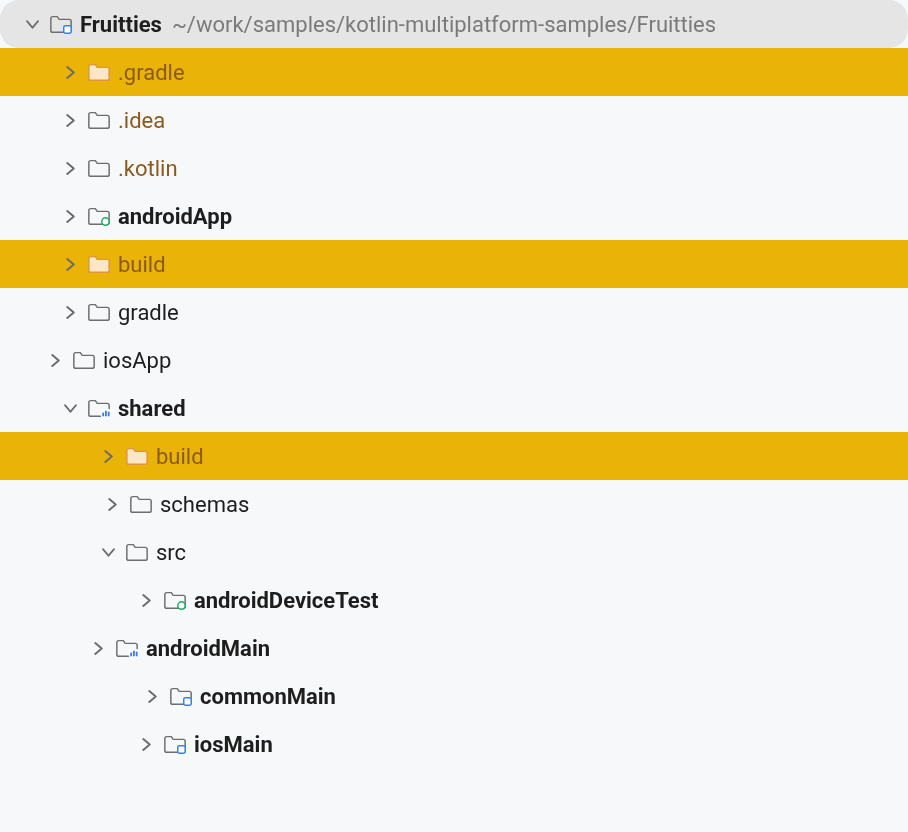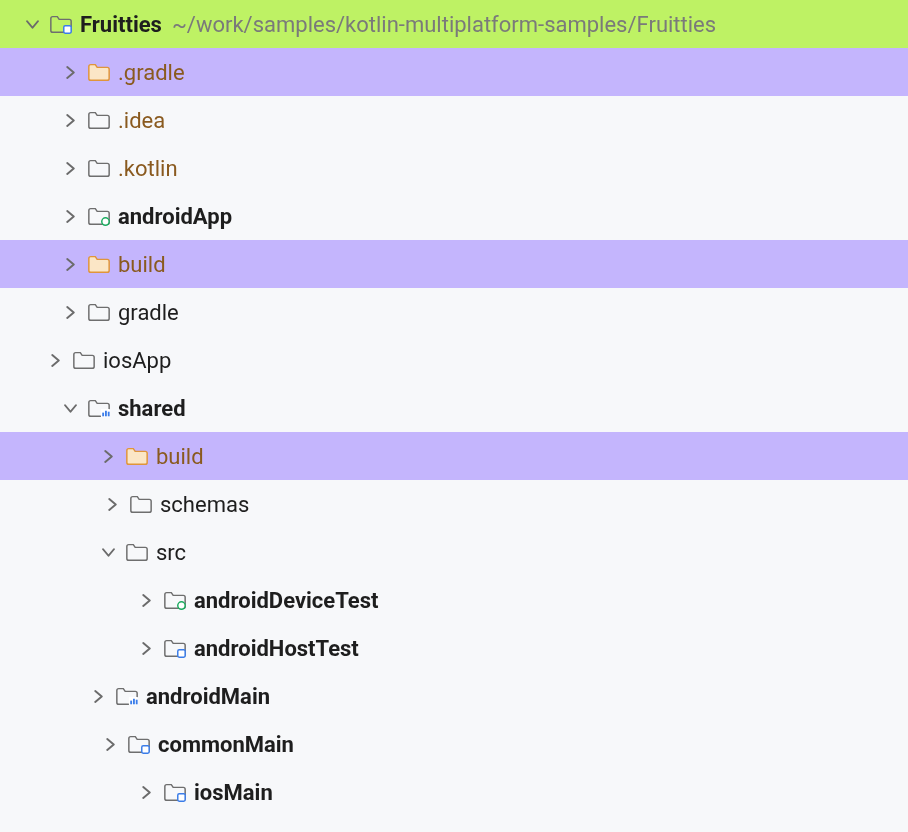--- a/index.html
+++ b/index.html
@@ -12,22 +12,22 @@
     color: #1e1e1e;
     overflow: hidden;
   }
   .tree { width: 100%; }
   .row {
     display: flex;
     align-items: center;
     height: 48px;
     white-space: nowrap;
   }
-  .row.selected { background: #bef264; }
-  .row.excluded { background: #c4b5fd; }
+  .row.selected { background: #e5e5e5; border-radius: 19px; }
+  .row.excluded { background: #eab308; }
   .chevron {
     width: 28px;
     display: inline-flex;
     justify-content: center;
     align-items: center;
     color: #6b6b6b;
     flex-shrink: 0;
   }
   .chevron svg { width: 13px; height: 13px; }
   .icon {
@@ -225,52 +225,38 @@
         </svg>
       </span>
       <span class="icon">
         <svg viewBox="0 0 26 22">
           <path class="folder-body " d="M2 5 Q2 3 4 3 L9 3 L11 6 L22 6 Q24 6 24 8 L24 18 Q24 20 22 20 L4 20 Q2 20 2 18 Z"></path>
           <circle cx="20" cy="17" r="4" fill="#fff" stroke="#1aab5f" stroke-width="1.6"></circle>
         </svg>
       </span>
       <span class="label bold">androidDeviceTest</span>
     </div>
-    <div class="row" style="padding-left: 132px;">
-      <span class="chevron">
-        <svg viewBox="0 0 12 12">
-          <path d="M3 1 L9 6 L3 11" fill="none" stroke="#6b6b6b" stroke-width="1.8" stroke-linecap="round" stroke-linejoin="round"></path>
-        </svg>
-      </span>
-      <span class="icon">
-        <svg viewBox="0 0 26 22">
-          <path class="folder-body " d="M2 5 Q2 3 4 3 L9 3 L11 6 L22 6 Q24 6 24 8 L24 18 Q24 20 22 20 L4 20 Q2 20 2 18 Z"></path>
-          <rect x="16" y="13" width="8" height="8" rx="1.5" fill="#fff" stroke="#3b7de9" stroke-width="1.6"></rect>
-        </svg>
-      </span>
-      <span class="label bold">androidHostTest</span>
-    </div>
     <div class="row" style="padding-left: 84px;">
       <span class="chevron">
         <svg viewBox="0 0 12 12">
           <path d="M3 1 L9 6 L3 11" fill="none" stroke="#6b6b6b" stroke-width="1.8" stroke-linecap="round" stroke-linejoin="round"></path>
         </svg>
       </span>
       <span class="icon">
         <svg viewBox="0 0 26 22">
           <path class="folder-body " d="M2 5 Q2 3 4 3 L9 3 L11 6 L22 6 Q24 6 24 8 L24 18 Q24 20 22 20 L4 20 Q2 20 2 18 Z"></path>
           <rect x="15" y="12" width="10" height="9" rx="1" fill="#fff"></rect>
           <rect x="16.5" y="16" width="2" height="4" fill="#3b7de9"></rect>
           <rect x="19.5" y="14" width="2" height="6" fill="#3b7de9"></rect>
           <rect x="22.5" y="15" width="2" height="5" fill="#3b7de9"></rect>
         </svg>
       </span>
       <span class="label bold">androidMain</span>
     </div>
-    <div class="row" style="padding-left: 96px;">
+    <div class="row" style="padding-left: 96px; margin-left: 42px;">
       <span class="chevron">
         <svg viewBox="0 0 12 12">
           <path d="M3 1 L9 6 L3 11" fill="none" stroke="#6b6b6b" stroke-width="1.8" stroke-linecap="round" stroke-linejoin="round"></path>
         </svg>
       </span>
       <span class="icon">
         <svg viewBox="0 0 26 22">
           <path class="folder-body " d="M2 5 Q2 3 4 3 L9 3 L11 6 L22 6 Q24 6 24 8 L24 18 Q24 20 22 20 L4 20 Q2 20 2 18 Z"></path>
           <rect x="16" y="13" width="8" height="8" rx="1.5" fill="#fff" stroke="#3b7de9" stroke-width="1.6"></rect>
         </svg>

